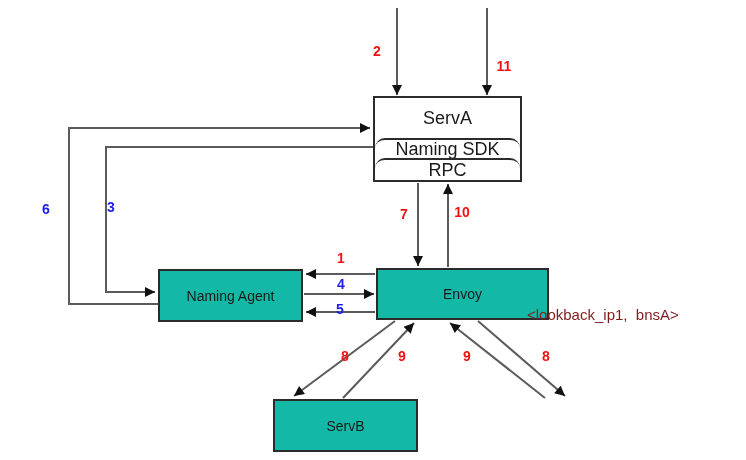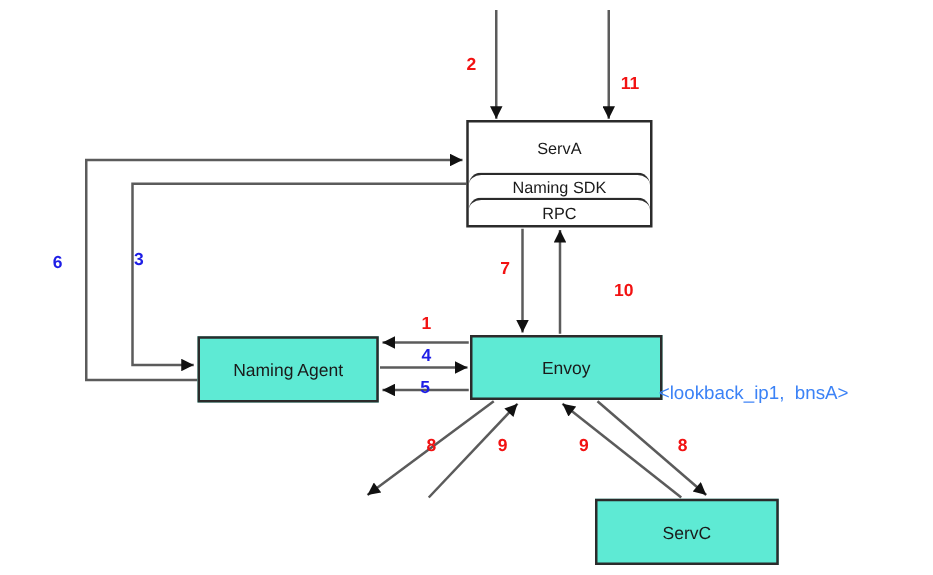--- a/index.html
+++ b/index.html
@@ -9,36 +9,36 @@
     height: 460px;
     background: #ffffff;
     font-family: "Liberation Sans", sans-serif;
     overflow: hidden;
   }
   .canvas svg.wires { position: absolute; left: 0; top: 0; width: 746px; height: 460px; }
   .box {
     position: absolute;
     box-sizing: border-box;
     border: 2px solid #2b2b2b;
-    background: #5eead4;
+    background: #14b8a6;
     display: flex;
     align-items: center;
     justify-content: center;
     font-size: 14px;
     color: #1a1a1a;
   }
   .compound {
     position: absolute;
     box-sizing: border-box;
     border: 2px solid #2b2b2b;
     background: #ffffff;
     display: flex;
     flex-direction: column;
     color: #1a1a1a;
-    font-size: 13px;
+    font-size: 18px;
   }
   .compound .row-title { height: 40px; display: flex; align-items: center; justify-content: center; }
   .compound .row-sub   { box-sizing: border-box; border-top: 2px solid #2b2b2b;
                          display: flex; align-items: center; justify-content: center; border-radius: 10px; }
   .compound .row-sdk   { height: 20px; }
   .compound .row-rpc   { height: 22px; text-align: center; }
   .num {
     position: absolute;
     transform: translate(-50%, -50%);
     font-size: 14px;
@@ -47,21 +47,21 @@
     white-space: nowrap;
   }
   .num.red  { color: #f21212; }
   .num.blue { color: #1e1ee6; }
   .annotation {
     position: absolute;
     left: 527px;
     top: 272px;
     font-size: 15px;
     line-height: 17px;
-    color: #3b82f6;
+    color: #7f1d1d;
     white-space: pre;
     text-align: center;
   }
 </style>
 </head>
 <body>
 
 <div class="canvas">
 
   <svg class="wires" viewBox="0 0 746 460">
@@ -88,33 +88,33 @@
   </svg>
 
   <div class="compound" style="left:373px; top:96px; width:149px; height:86px;">
     <div class="row-title">ServA</div>
     <div class="row-sub row-sdk">Naming SDK</div>
     <div class="row-sub row-rpc">RPC</div>
   </div>
 
   <div class="box" style="left:158px; top:269px; width:145px; height:53px;">Naming Agent</div>
 
-  <div class="box" style="left:376px; top:268px; width:154px; height:52px;">Envoy</div>
+  <div class="box" style="left:376px; top:268px; width:173px; height:52px;">Envoy</div>
 
+  <div class="box" style="left:273px; top:399px; width:145px; height:53px;">ServB</div>
 
-  <div class="box" style="left:476px; top:399px; width:147px; height:53px;">ServC</div>
 
   <div class="annotation">
     <div>&lt;lookback_ip1,  bnsA&gt;</div>
   </div>
 
   <div class="num red" style="left:377px; top:51px;">2</div>
   <div class="num red" style="left:504px; top:66px;">11</div>
   <div class="num red" style="left:404px; top:214px;">7</div>
-  <div class="num red" style="left:462px; top:232px;margin-left:37px;">10</div>
+  <div class="num red" style="left:462px; top:212px;">10</div>
   <div class="num red" style="left:341px; top:258px;">1</div>
   <div class="num blue" style="left:341px; top:284px;">4</div>
   <div class="num blue" style="left:340px; top:309px;">5</div>
   <div class="num blue" style="left:111px; top:207px;">3</div>
   <div class="num blue" style="left:46px;  top:209px;">6</div>
   <div class="num red" style="left:345px; top:356px;">8</div>
   <div class="num red" style="left:402px; top:356px;">9</div>
   <div class="num red" style="left:467px; top:356px;">9</div>
   <div class="num red" style="left:546px; top:356px;">8</div>
 

